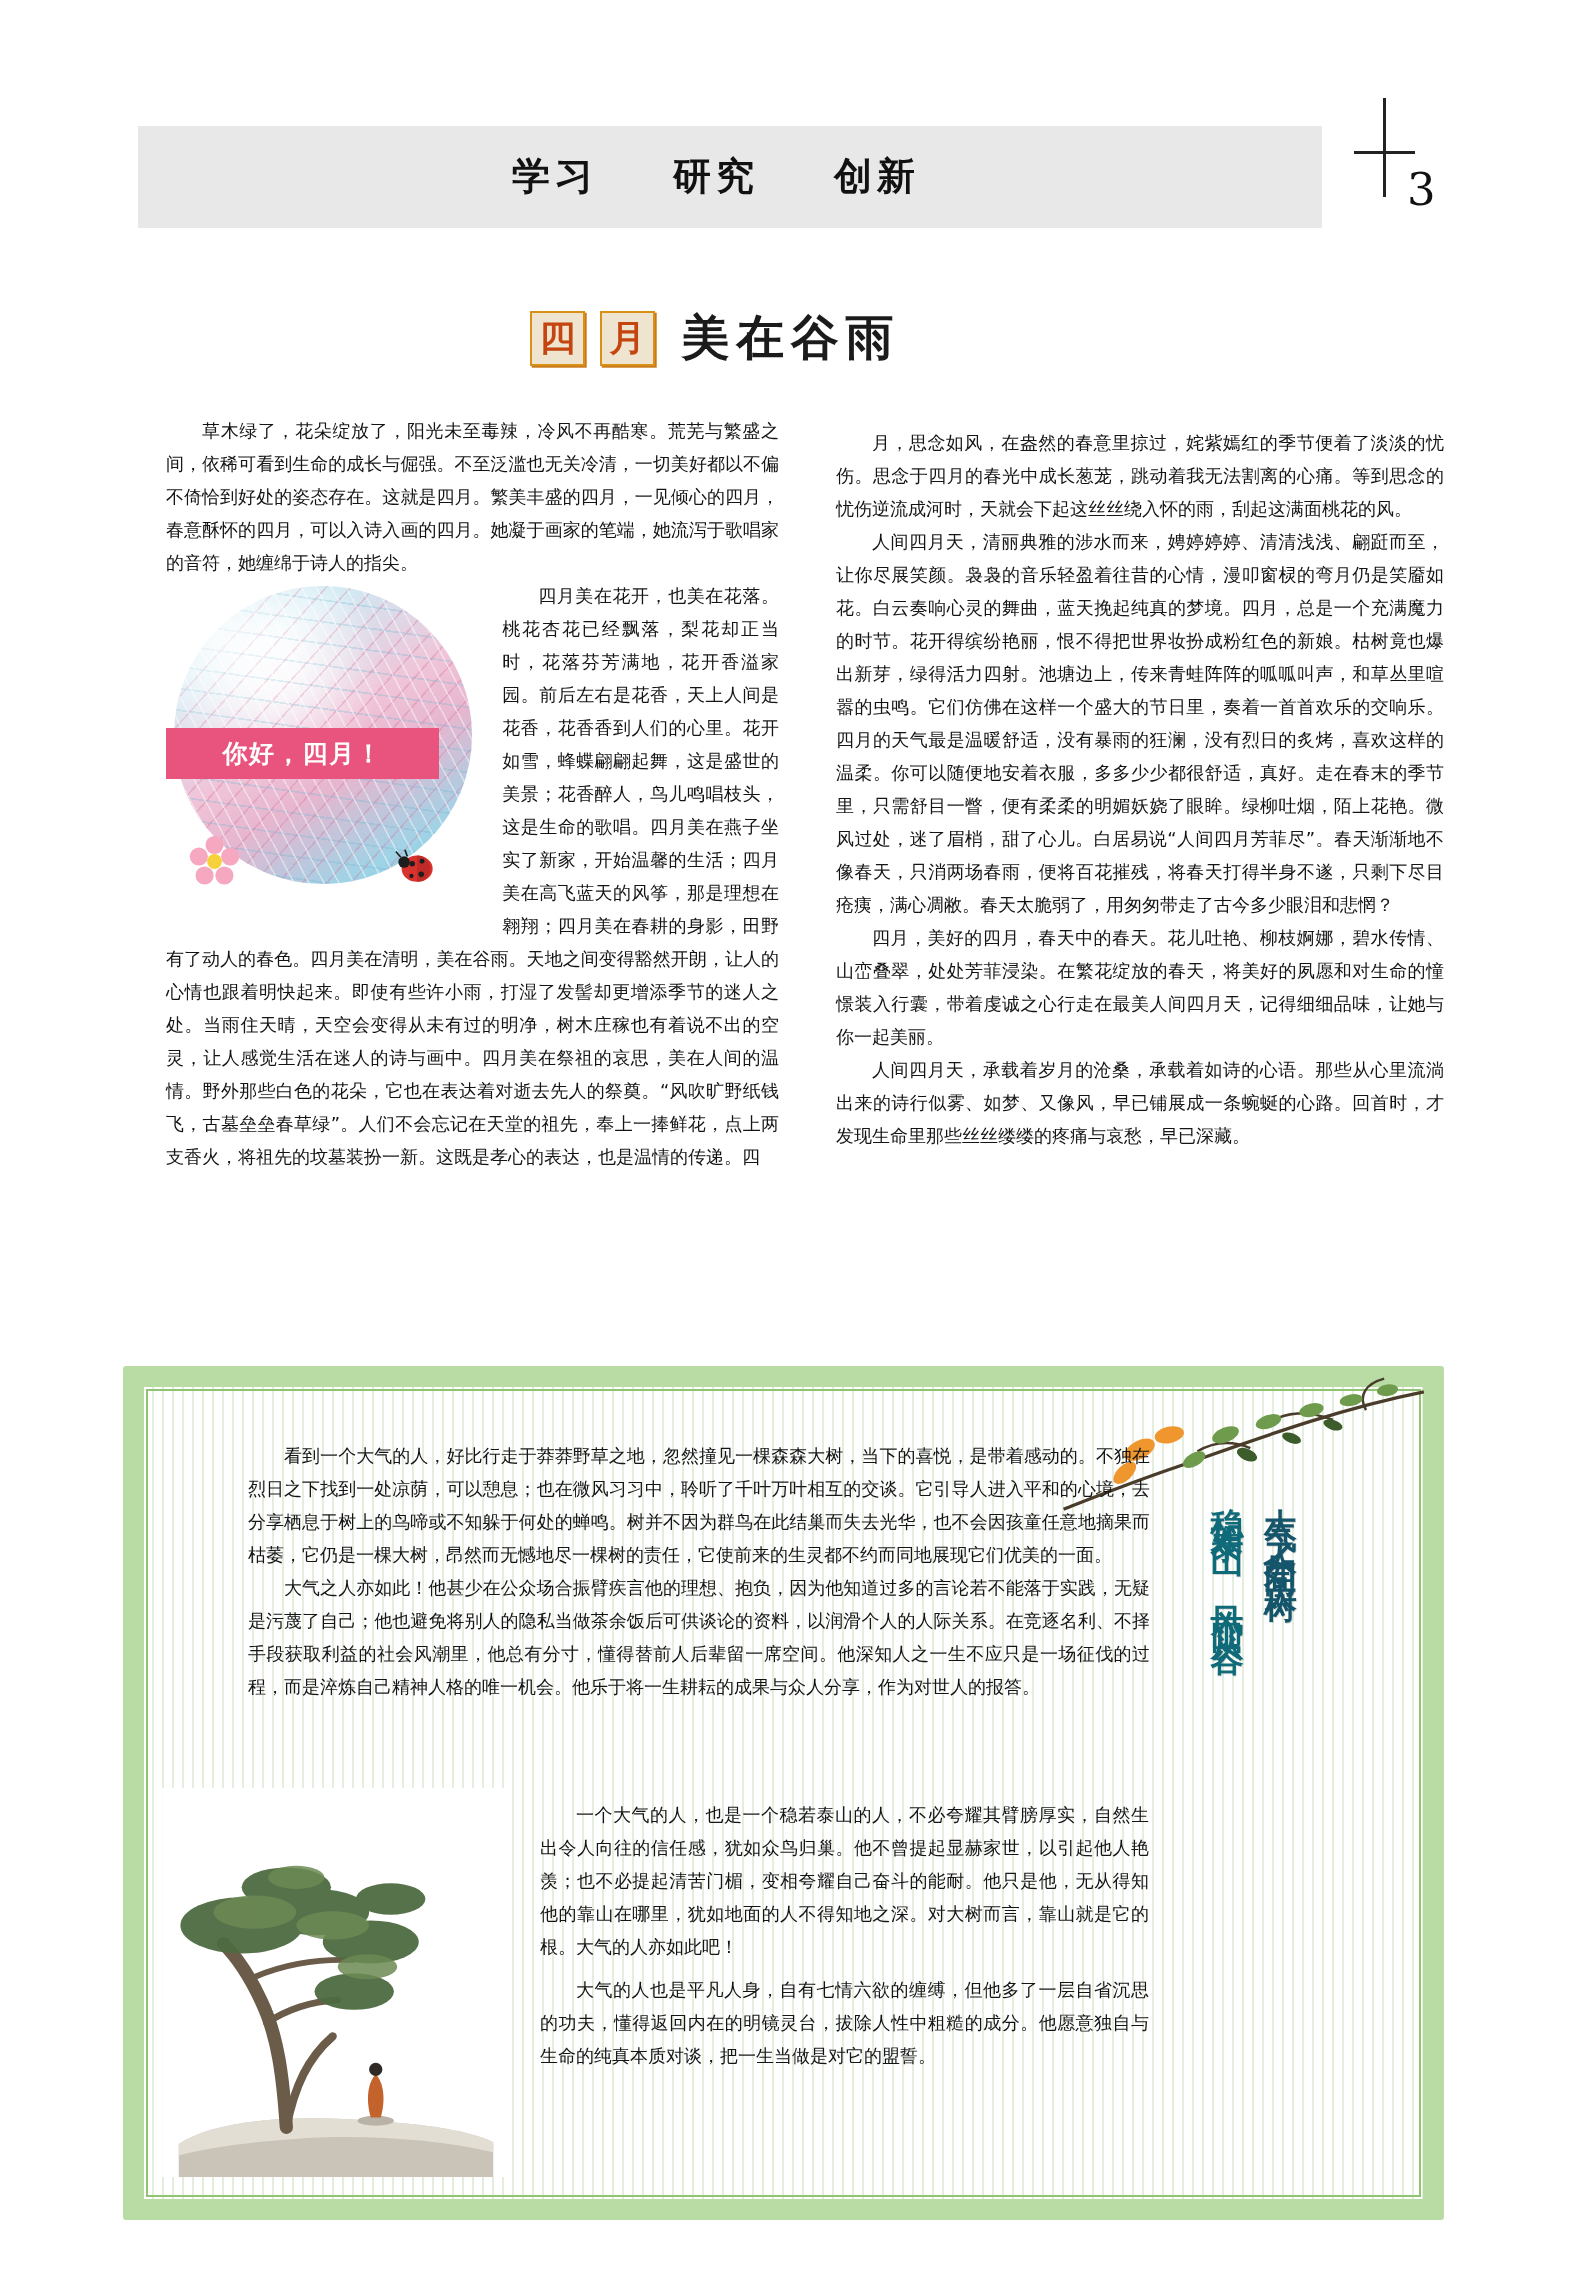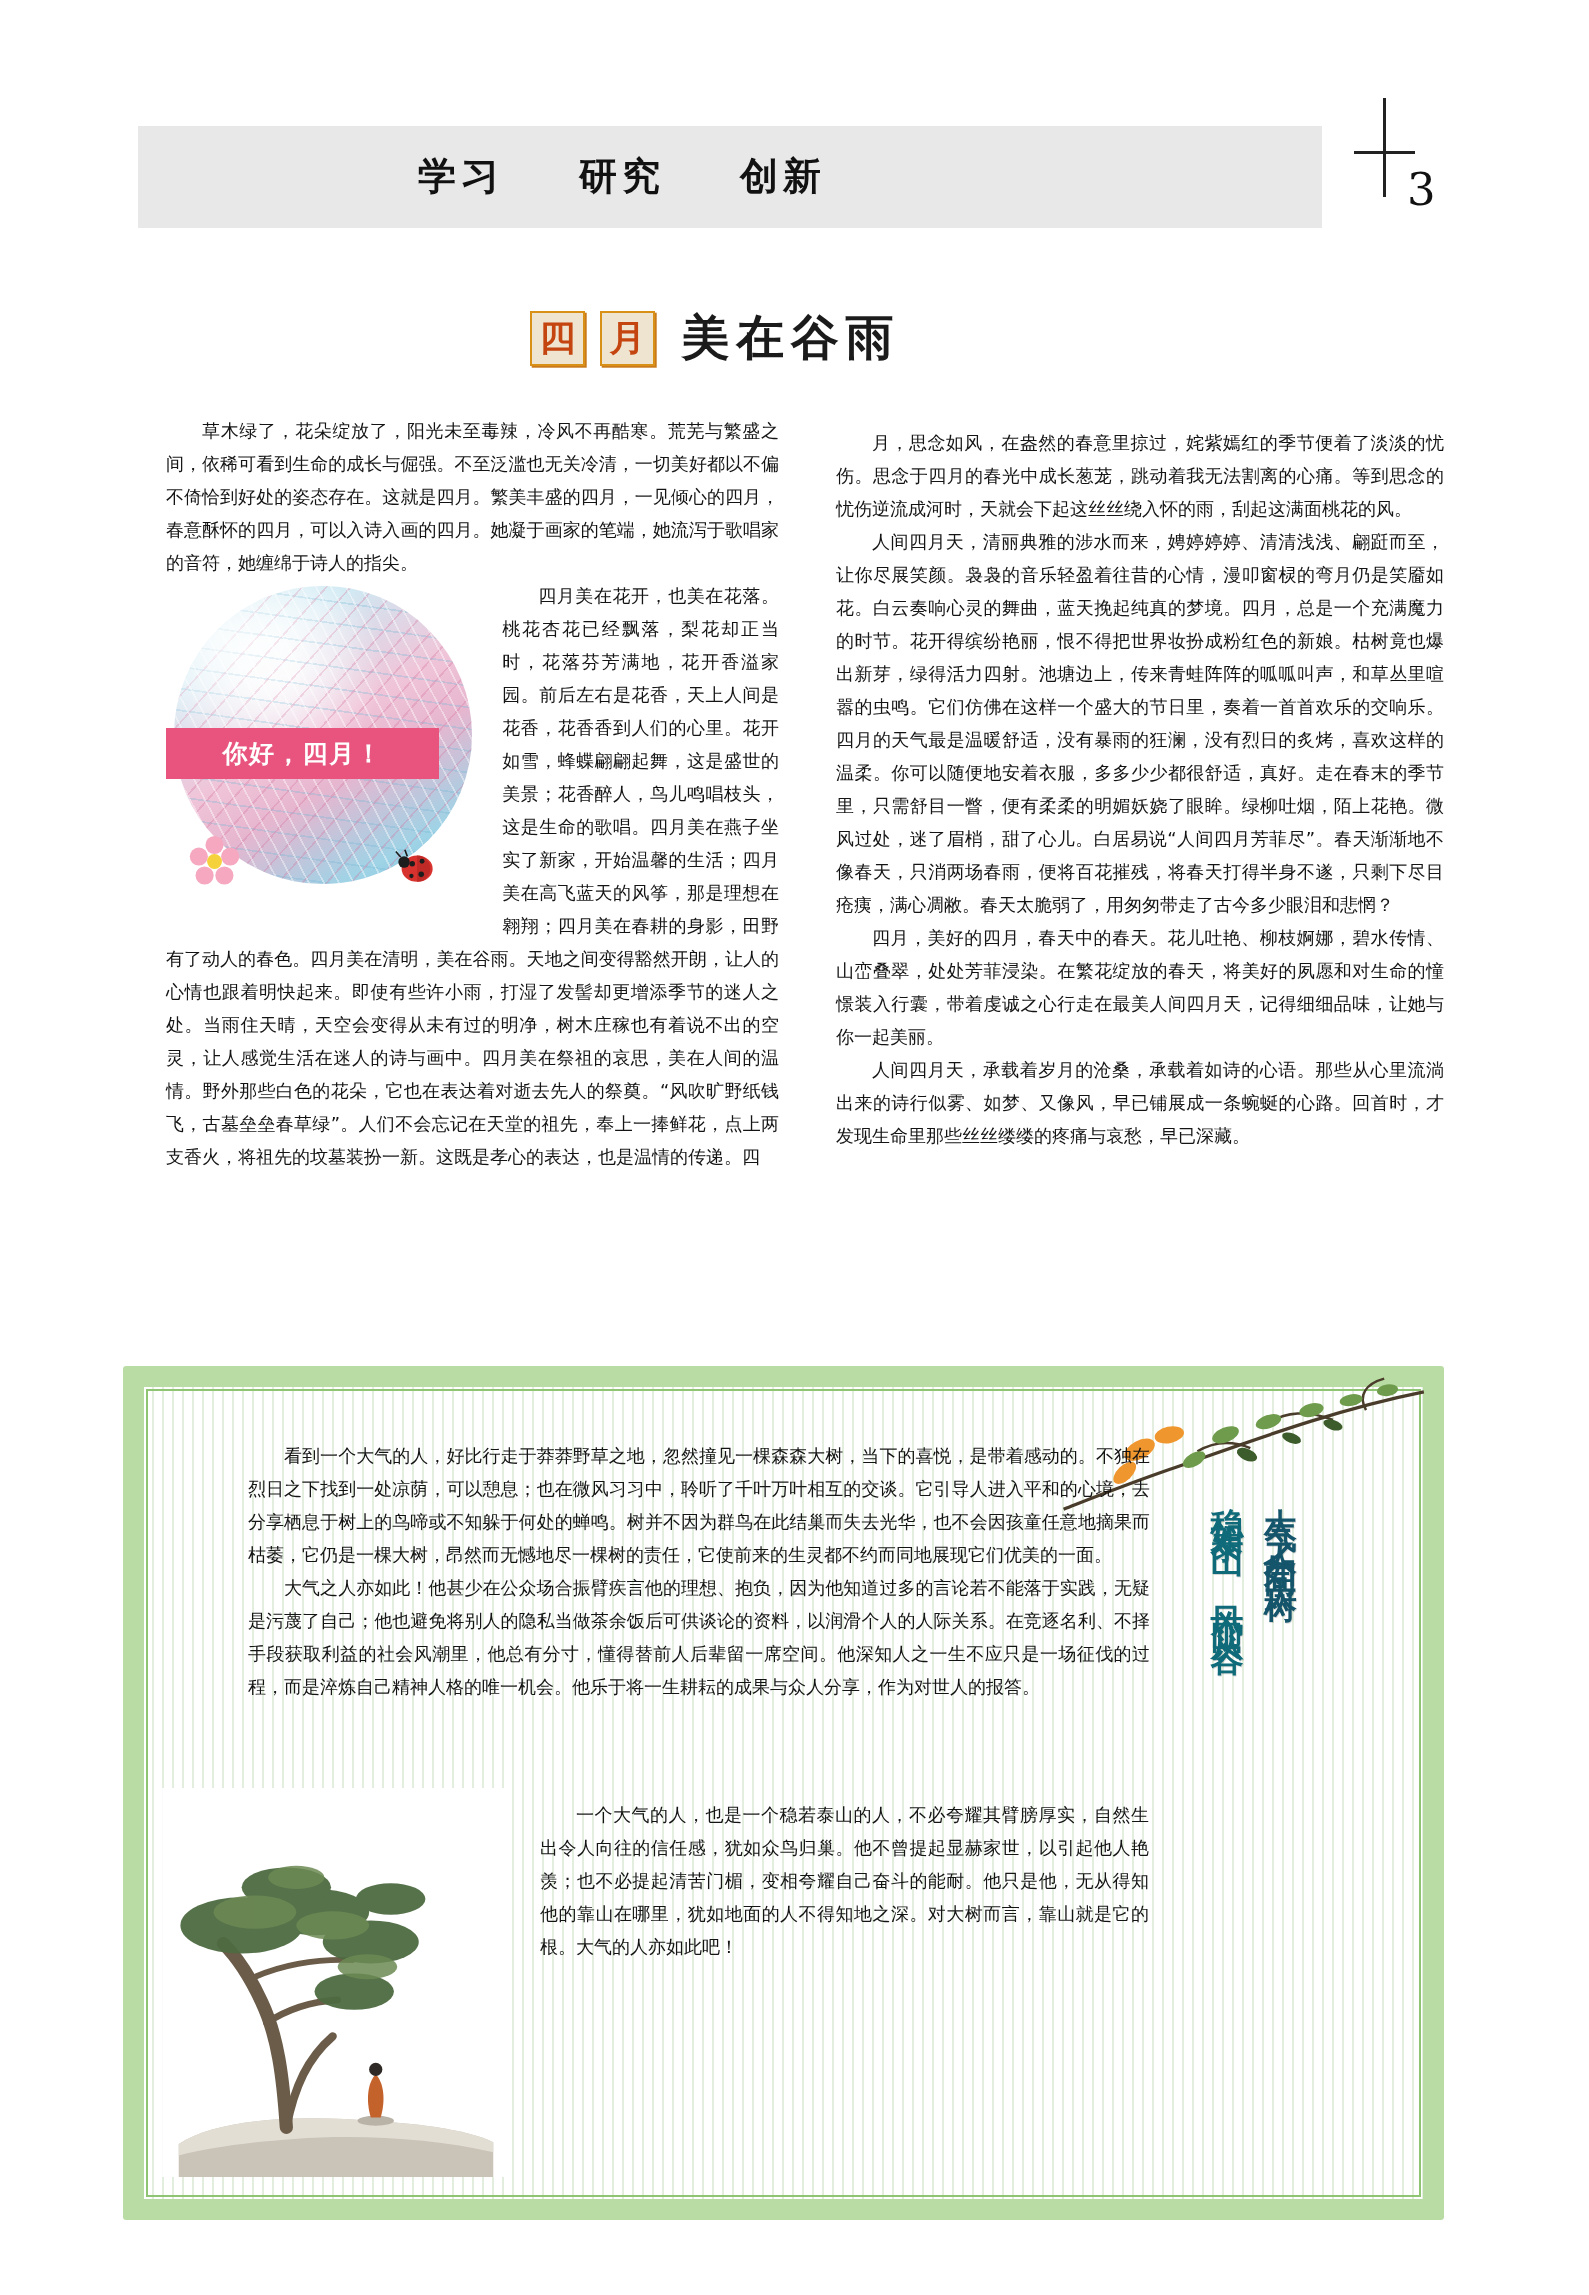--- a/index.html
+++ b/index.html
@@ -20,21 +20,21 @@
   .header-band {
     position:absolute;
     left:138px; top:126px; width:1184px; height:102px;
     background:#e8e8e8;
   }
   .header-words {
     position:absolute;
     left:418px; top:151px;
     width:596px;
     display:flex;
-    justify-content:flex-start;
+    justify-content:center;
     gap:75px;
     font-family:"DejaVu Sans", sans-serif;
     font-size:38px;
     font-weight:bold;
     color:#111;
     letter-spacing:5px;
   }
   .page-num-rule-v {
     position:absolute;
     left:1383px; top:98px; width:2.5px; height:99px;
@@ -355,16 +355,17 @@
       <g>
         <ellipse cx="258" cy="402" rx="22" ry="6" fill="#b9b2a6"></ellipse>
         <path d="M252 398 C246 378 248 356 258 346 C268 356 270 378 264 398 Z" fill="#c4622c"></path>
         <circle cx="258" cy="340" r="8" fill="#2f2a26"></circle>
       </g>
     </svg>
   </div>
 
   <div class="lower-text">
     <p>一个大气的人，也是一个稳若泰山的人，不必夸耀其臂膀厚实，自然生出令人向往的信任感，犹如众鸟归巢。他不曾提起显赫家世，以引起他人艳羡；也不必提起清苦门楣，变相夸耀自己奋斗的能耐。他只是他，无从得知他的靠山在哪里，犹如地面的人不得知地之深。对大树而言，靠山就是它的根。大气的人亦如此吧！</p>
+    <p>大气的人也是平凡人身，自有七情六欲的缠缚，但他多了一层自省沉思的功夫，懂得返回内在的明镜灵台，拔除人性中粗糙的成分。他愿意独自与生命的纯真本质对谈，把一生当做是对它的盟誓。</p>
   </div>
 
 </div>
 
 
 </body></html>

